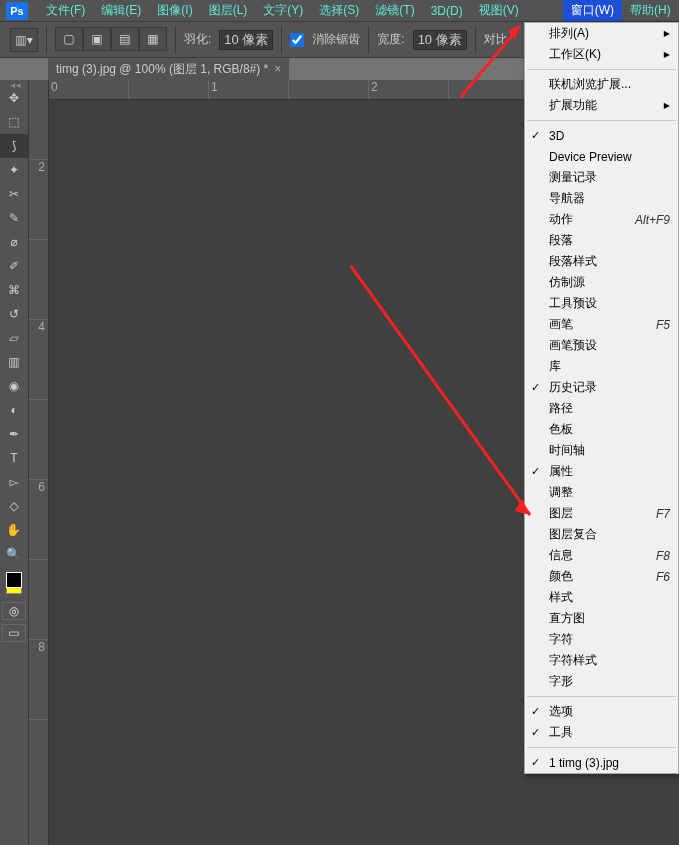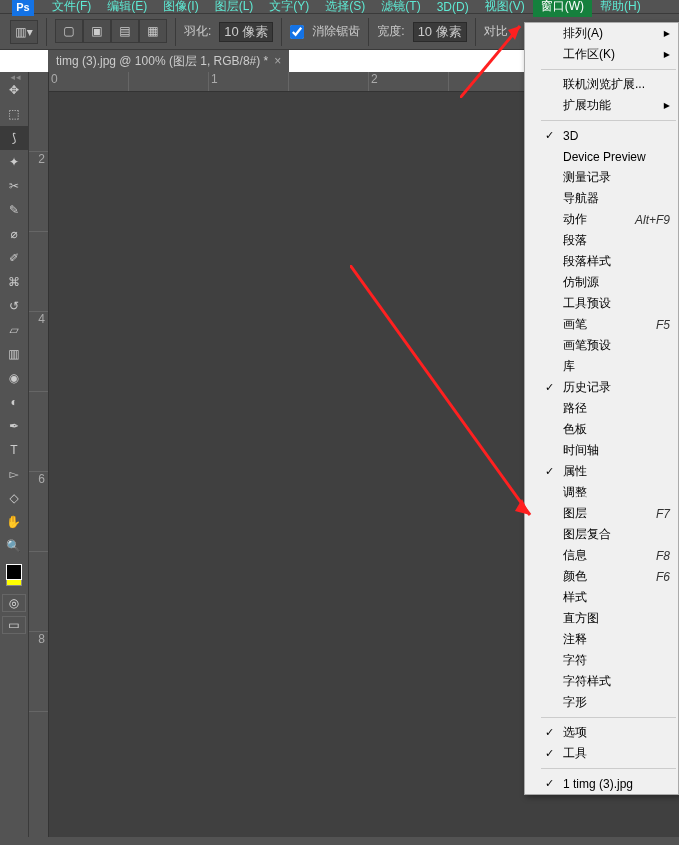--- a/index.html
+++ b/index.html
@@ -1,32 +1,32 @@
 <!DOCTYPE html>
 <html><head>
 <meta charset="utf-8">
 <style>
 * { margin: 0; padding: 0; box-sizing: border-box; font-family: "Microsoft YaHei", sans-serif; font-size: 12px; }
 body { background: #535353; color: #e0e0e0; width: 679px; height: 845px; overflow: hidden; position: relative; }
 
-.menubar { height: 14px; background: #535353; display: flex; align-items: center; padding-left: 12px; border-bottom: 1px solid #3a3a3a; }
+.menubar { height: 22px; background: #535353; display: flex; align-items: center; padding-left: 6px; border-bottom: 1px solid #3a3a3a; }
 .ps-logo { width: 22px; height: 18px; background: #1473e6; display: inline-flex; align-items: center; justify-content: center; color: #fff; font-weight: bold; font-size: 11px; margin-right: 10px; }
 .menuitem { padding: 2px 8px; cursor: pointer; color: #5eead4; }
-.menuitem.active { background: #15803d; color: #fff; }
+.menuitem.active { background: #1d4ed8; color: #fff; margin-left: 36px; }
 
 .optbar { height: 36px; background: #535353; border-bottom: 1px solid #3a3a3a; display: flex; align-items: center; padding-left: 10px; gap: 8px; color: #ccc; }
 .opticon { width: 28px; height: 24px; border: 1px solid #3a3a3a; background: #4d4d4d; display: flex; align-items: center; justify-content: center; }
 .optgroup { display: flex; height: 26px; }
 .optgroup .opticon { margin: 0; border-radius: 0; }
 .optinput { width: 54px; height: 20px; background: #3a3a3a; border: 1px solid #2a2a2a; color: #ccc; text-align: center; font-size: 13px; }
 .optcheck { width: 14px; height: 14px; accent-color: #1473e6; }
 .optlabel { font-size: 12px; color: #ccc; }
 .sep { width: 1px; height: 28px; background: #3a3a3a; }
 
-.itabs { height: 22px; background: #ffffff; display: flex; padding-left: 40px; }
+.itabs { height: 22px; background: #737373; display: flex; padding-left: 40px; }
 .spacer { width: 8px; }
 .itab { background: #535353; padding: 0 8px; display: flex; align-items: center; gap: 6px; color: #ccc; font-size: 11px; }
 .closex { color: #aaa; }
 
 .main { display: flex; height: 765px; }
 .toolbar { width: 32px; background: #535353; border-right: 1px solid #3a3a3a; display: flex; flex-direction: column; }
 .tbrow { display:flex; justify-content:flex-end; padding-right:2px; }
 .grip { width: 20px; height: 6px; color: #888; text-align: center; font-size: 9px; letter-spacing: 1px; }
 .tbtn { width: 28px; height: 24px; margin: 0 auto; display: flex; align-items: center; justify-content: center; color: #ccc; cursor: pointer; }
 .tbtn.sel { background: #3a3a3a; }
@@ -36,21 +36,21 @@
 .tbottom { width:24px; height:18px; margin:2px auto; border:1px solid #666; display:flex; align-items:center; justify-content:center; }
 
 .canvasarea { flex: 1; background: #404040; display: flex; }
 .rulerv { width: 20px; background: #535353; border-right: 1px solid #333; color: #aaa; font-size: 9px; }
 .rulerv div { height: 80px; text-align: right; padding-right: 3px; border-bottom: 1px solid #666; }
 .rulerhwrap { flex: 1; display: flex; flex-direction: column; }
 .rulerh { height: 20px; background: #535353; border-bottom: 1px solid #333; display: flex; color: #aaa; font-size: 9px; }
 .rulerh div { width: 80px; border-right: 1px solid #666; padding-left: 2px; }
 .canvas { flex: 1; background: #404040; }
 
-.dropdown { position: absolute; top: 22px; left: 524px; width: 155px; background: #f0f0f0; color: #000; box-shadow: 2px 2px 6px rgba(0,0,0,0.4); border: 1px solid #aaa; padding-left: 14px; }
+.dropdown { position: absolute; top: 22px; left: 524px; width: 155px; background: #f0f0f0; color: #000; box-shadow: 2px 2px 6px rgba(0,0,0,0.4); border: 1px solid #aaa; }
 .dd-item { height: 21px; display: flex; align-items: center; padding: 0 8px 0 24px; position: relative; cursor: pointer; }
 .dd-item.haschild::after { content: "▶"; position: absolute; right: 8px; font-size: 8px; }
 .dd-item.highlighted { background: #1e90ff; color: #fff; }
 .dd-check { position: absolute; left: 6px; font-size: 11px; }
 .dd-label { flex: 1; }
 .dd-short { color: #333; font-style: italic; }
 .dd-sep { height: 1px; background: #ccc; margin: 4px 2px; }
 
 .arrow { position: absolute; pointer-events: none; }
 .arrow svg line { stroke: #ff2020; stroke-width: 3; }
@@ -253,23 +253,20 @@
       <span class="dd-label">颜色</span>
       <span class="dd-short">F6</span>
     </div>
     <div class="dd-item">
       <span class="dd-label">样式</span>
     </div>
     <div class="dd-item">
       <span class="dd-label">直方图</span>
     </div>
     <div class="dd-item">
-      <span class="dd-label">注释</span>
-    </div>
-    <div class="dd-item">
       <span class="dd-label">字符</span>
     </div>
     <div class="dd-item">
       <span class="dd-label">字符样式</span>
     </div>
     <div class="dd-item">
       <span class="dd-label">字形</span>
     </div>
     <div class="dd-sep"></div>
     <div class="dd-item">

